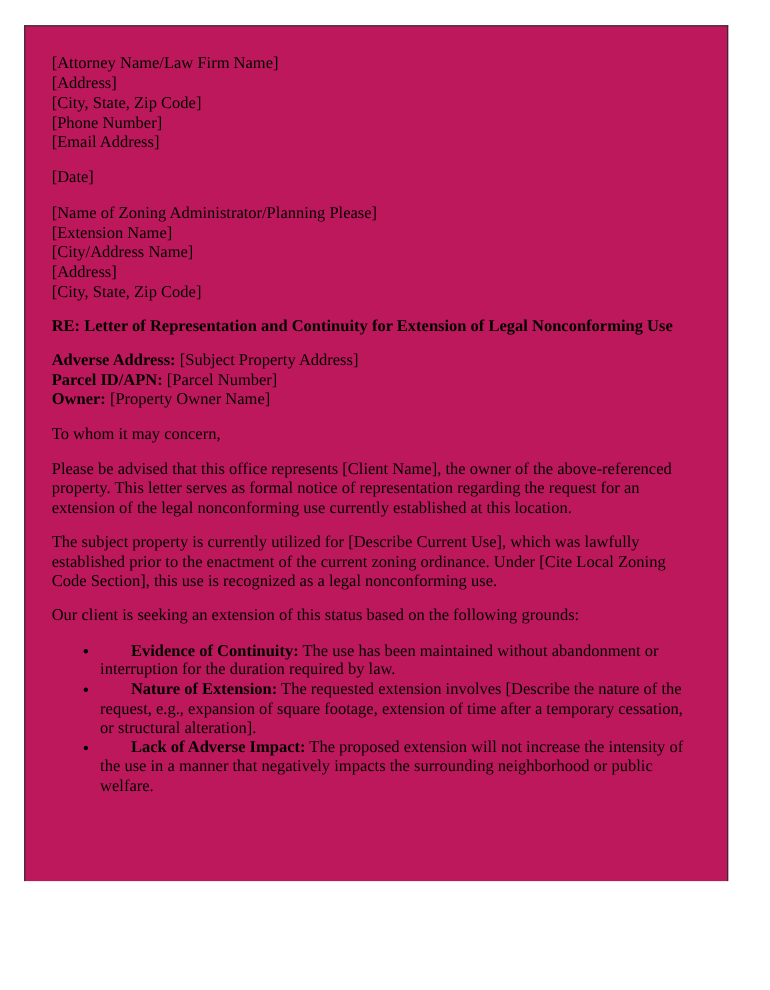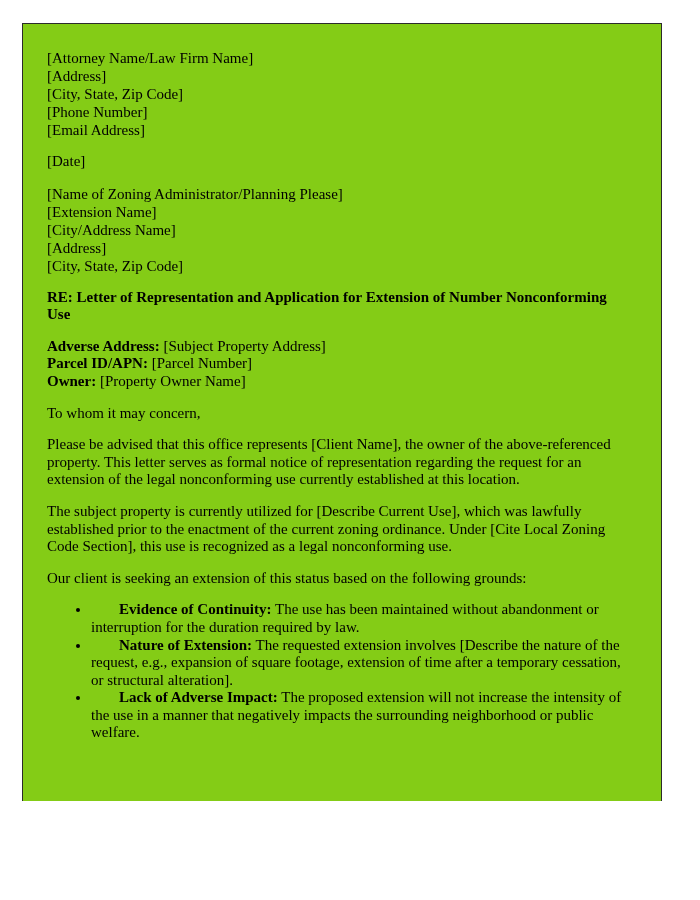--- a/index.html
+++ b/index.html
@@ -16,21 +16,21 @@
   }
 
   
   #page-sheet {
     position: absolute;
     left: 22px;
     top: 23px;
     width: 640px;   
     height: 778px;
     box-sizing: border-box;
-    background: #84cc16;
+    background: #be185d;
     border-left: 1px solid #2b2b2b;
     border-top: 1px solid #2b2b2b;
     border-right: 1px solid #2b2b2b;
     border-bottom: none;
     overflow: hidden;
   }
 
   #doc-body {
     position: absolute;
     left: 24px;   
@@ -111,21 +111,21 @@
     <p class="para">[Date]</p>
 
     <div class="addr-block">
       <span class="addr-line">[Name of Zoning Administrator/Planning Please]</span>
       <span class="addr-line">[Extension Name]</span>
       <span class="addr-line">[City/Address Name]</span>
       <span class="addr-line">[Address]</span>
       <span class="addr-line">[City, State, Zip Code]</span>
     </div>
 
-    <p class="re-heading">RE: Letter of Representation and Application for Extension of Number Nonconforming Use</p>
+    <p class="re-heading">RE: Letter of Representation and Continuity for Extension of Legal Nonconforming Use</p>
 
     <div class="facts">
       <span class="fact-line">
         <span class="fact-label">Adverse Address:</span><span> [Subject Property Address]</span>
       </span>
       <span class="fact-line">
         <span class="fact-label">Parcel ID/APN:</span><span> [Parcel Number]</span>
       </span>
       <span class="fact-line">
         <span class="fact-label">Owner:</span><span> [Property Owner Name]</span>

